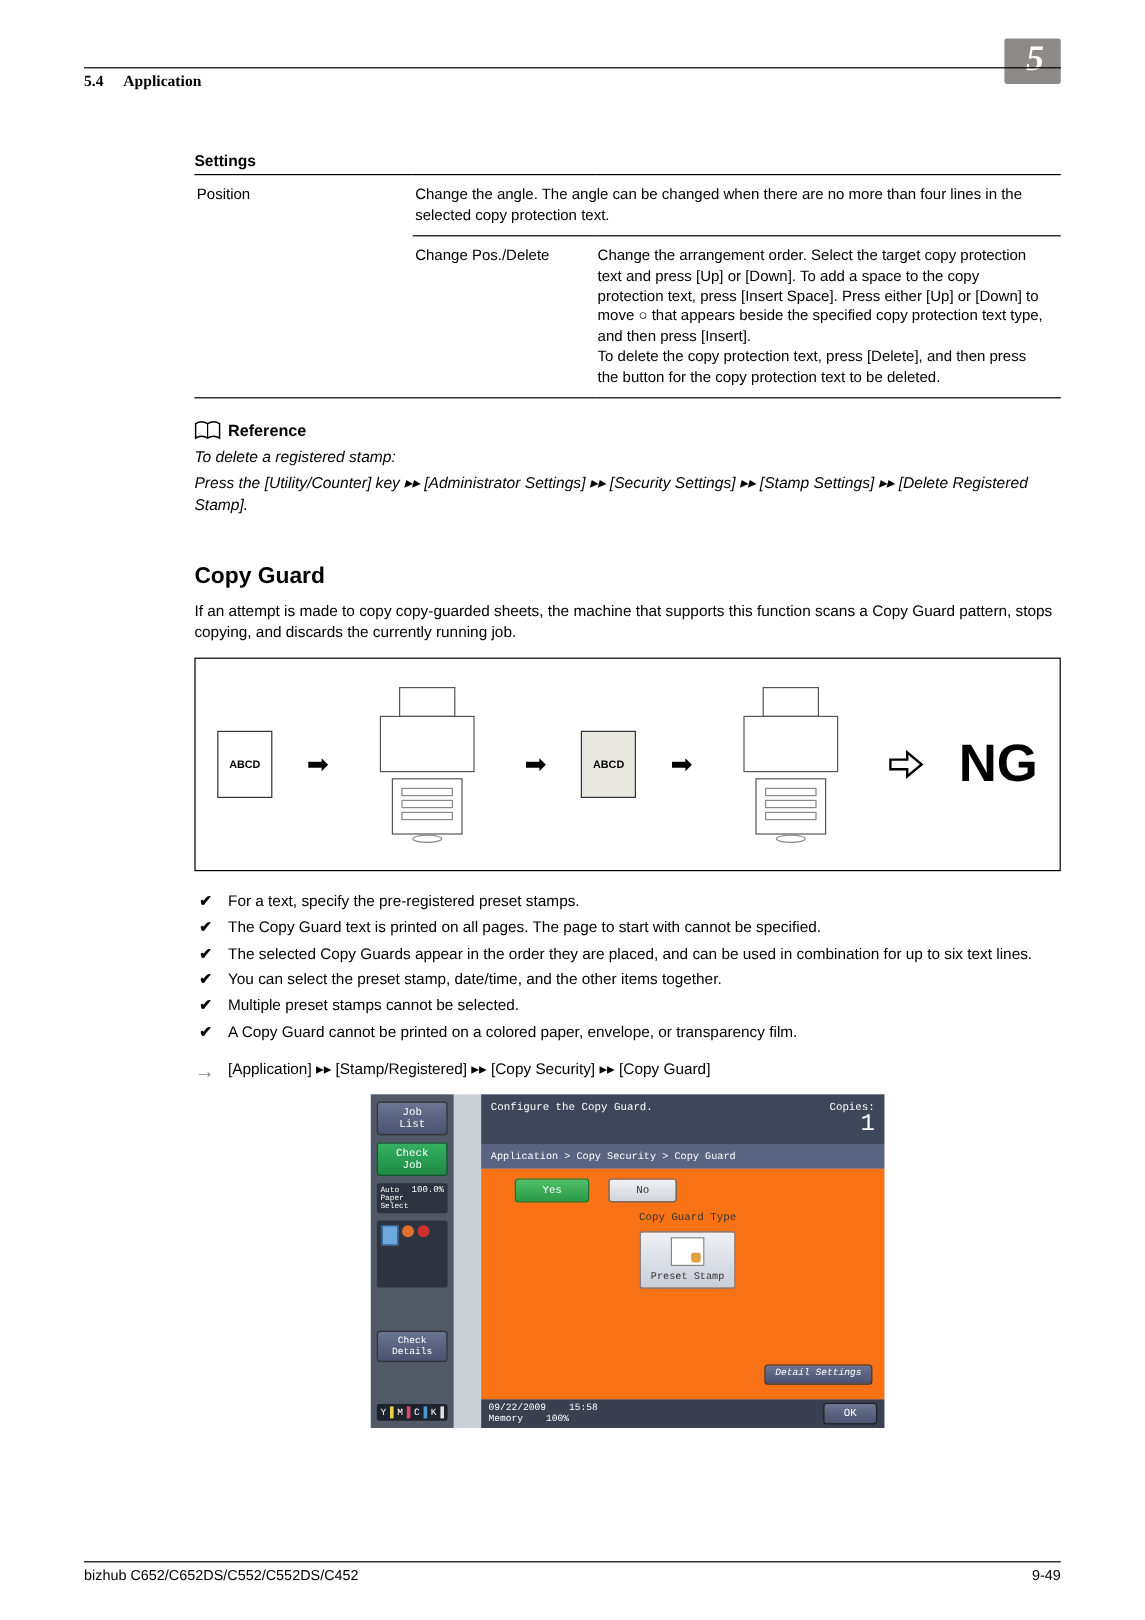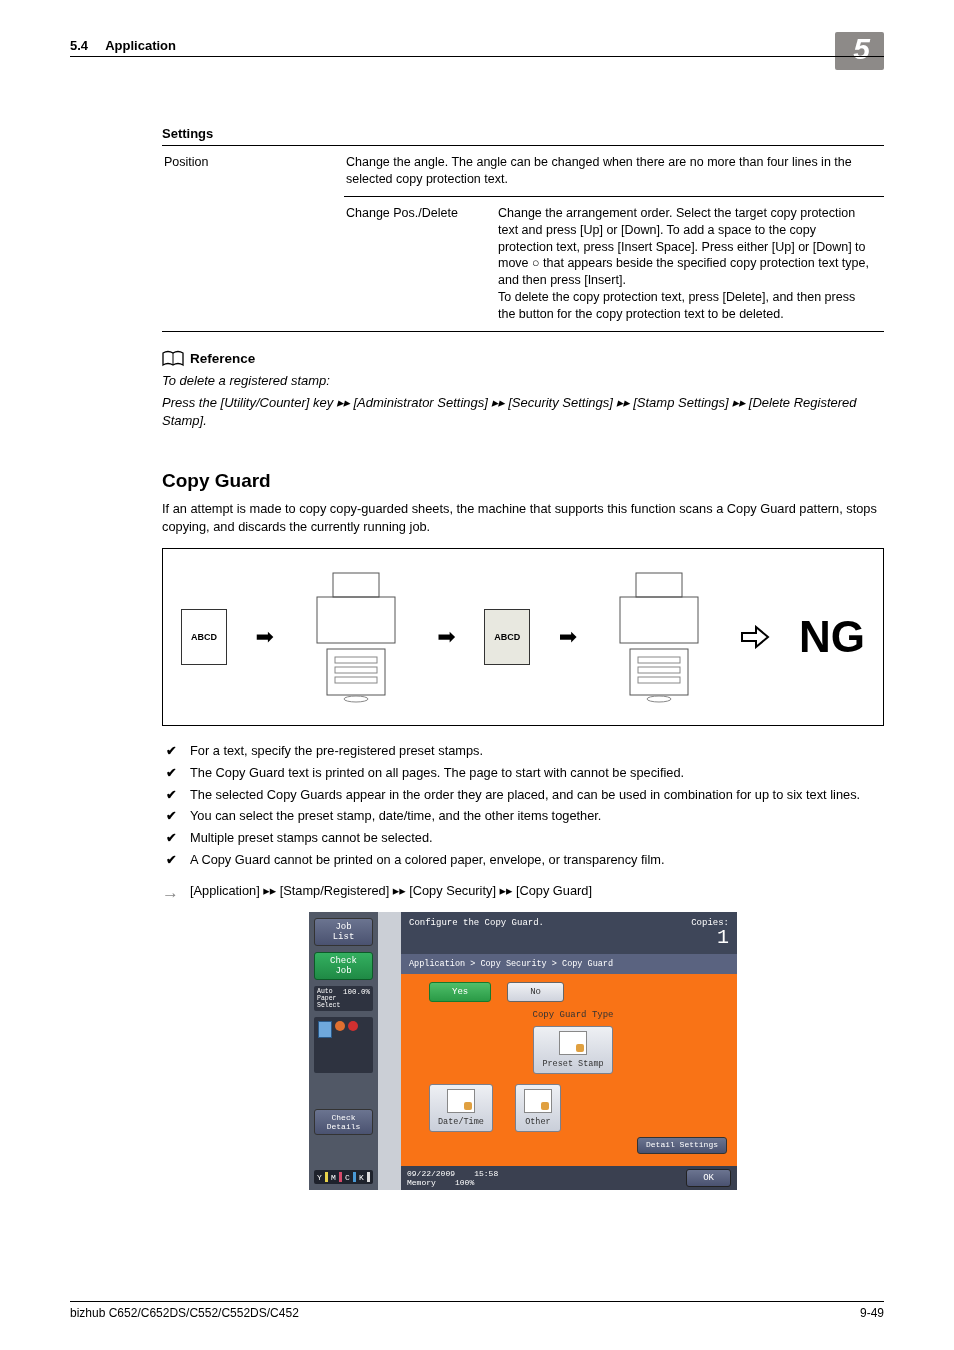--- a/index.html
+++ b/index.html
@@ -18,24 +18,25 @@
     position: relative;
   }
   .top-rule {
     position: absolute;
     left: 70px; right: 70px; top: 56px;
     border-top: 1px solid #000;
   }
   .header {
     display: flex;
     justify-content: space-between;
-    align-items: flex-start;
+    align-items: flex-end;
     font-size: 13px;
     font-weight: bold;
     margin-bottom: 50px;
+    font-family: Liberation Serif, serif;
   }
   .header .left { }
   .header .left .sec-num { margin-right: 14px; }
   .header .right {
     position: relative;
     top: -6px;
   }
   .chapter-box {
     background: #8d8a88;
     color: #fff;
@@ -261,20 +262,21 @@
     position: absolute;
     right: 10px; bottom: 12px;
     background: linear-gradient(#6b7490,#4a5270);
     border: 1px solid #333;
     border-radius: 3px;
     padding: 3px 8px;
     font-size: 8px;
     color:#fff;
     text-align:center;
     line-height:1.1;
+    font-style:italic;
   }
   .sc-footer {
     background: #3a4050;
     display: flex;
     justify-content: space-between;
     align-items: center;
     padding: 3px 6px;
     font-size: 8px;
   }
   .sc-ok {
@@ -452,30 +454,20 @@
               <span class="sc-opt sc-opt-on">Yes</span>
               <span class="sc-opt sc-opt-off">No</span>
             </div>
             <div class="sc-subh">Copy Guard Type</div>
             <div class="row-options" style="justify-content:center;">
               <span class="sc-opt-box">
                 <span class="ico"></span>
                 <span>Preset Stamp</span>
               </span>
             </div>
-            <div class="row-options" style="margin-top:10px;margin-left:18px;">
-              <span class="sc-opt-box">
-                <span class="ico"></span>
-                <span>Date/Time</span>
-              </span>
-              <span class="sc-opt-box">
-                <span class="ico"></span>
-                <span>Other</span>
-              </span>
-            </div>
             <div class="sc-detail">
               <span style="white-space:pre-line;">Detail Settings</span>
             </div>
           </div>
           <div class="sc-footer">
             <span>
               <span>09/22/2009</span>&nbsp;&nbsp;&nbsp;
               <span>15:58</span><br>
               <span>Memory</span>&nbsp;&nbsp;&nbsp;
               <span>100%</span>

